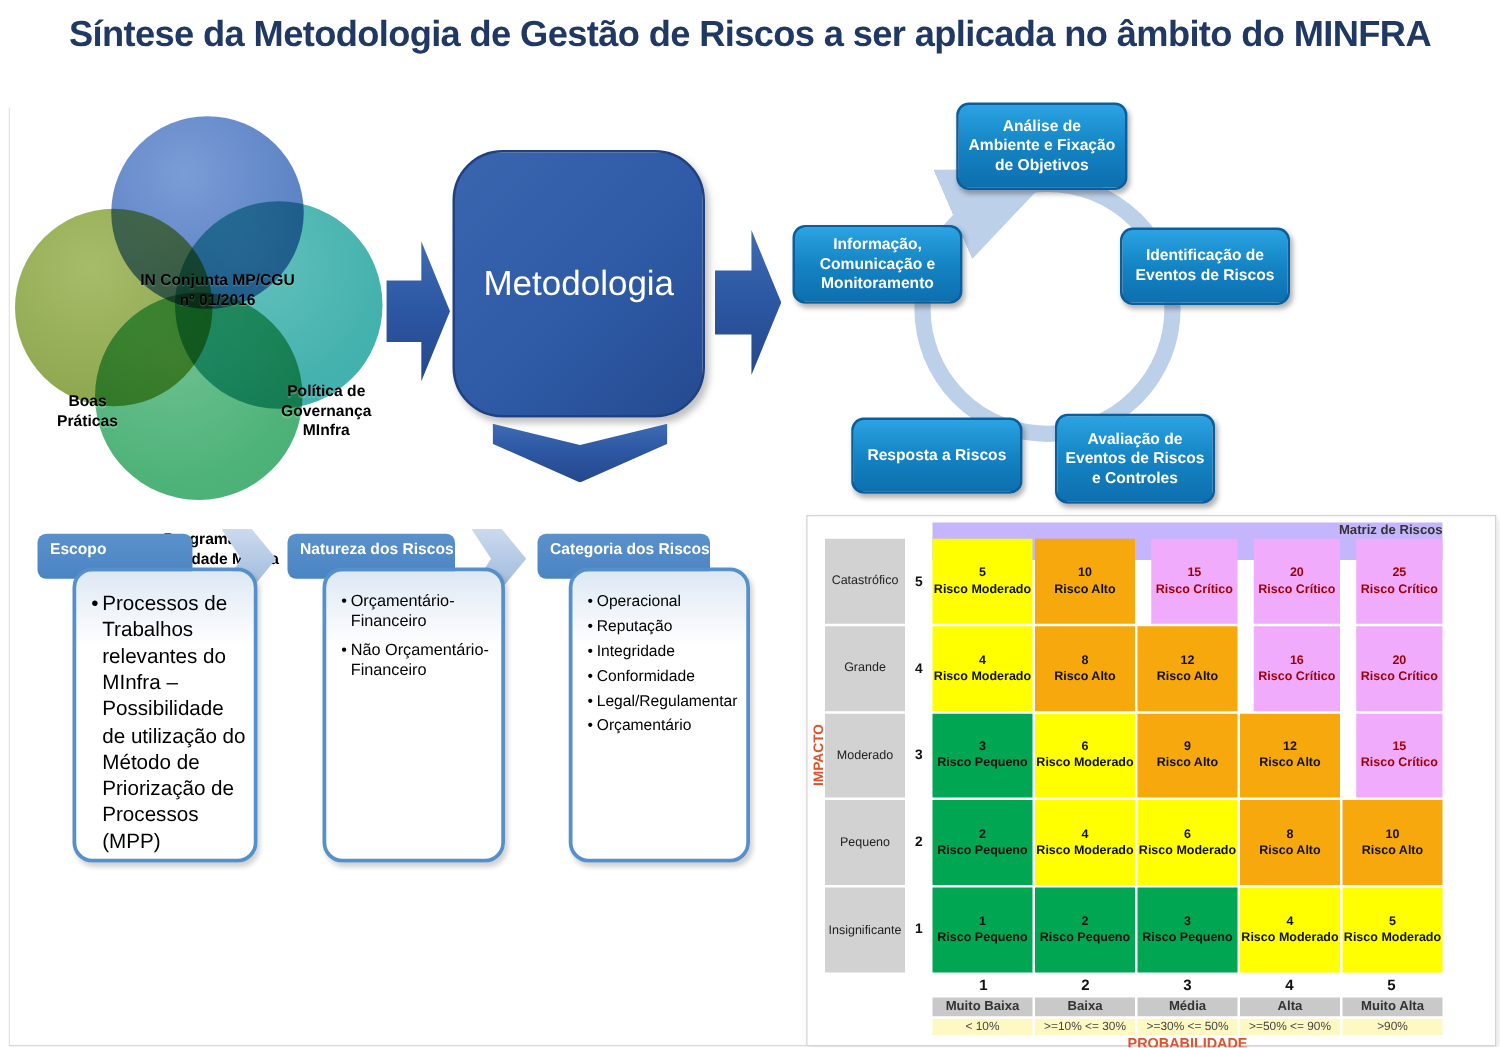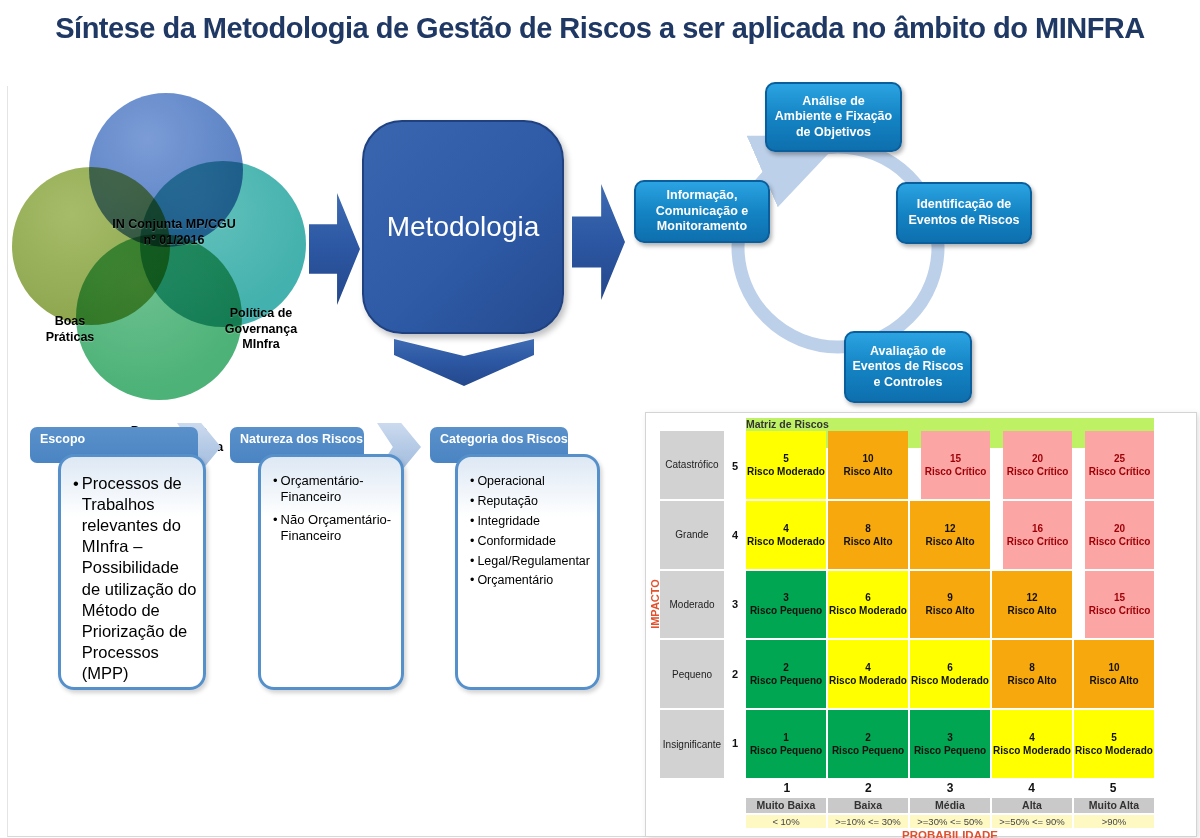--- a/index.html
+++ b/index.html
@@ -53,21 +53,21 @@
   .cb-1 { left:765px; top:82px;  width:137px; height:70px; }
   .cb-2 { left:896px; top:182px; width:136px; height:62px; }
   .cb-3 { left:844px; top:331px; width:128px; height:72px; }
   .cb-4 { left:681px; top:334px; width:137px; height:61px; }
   .cb-5 { left:634px; top:180px; width:136px; height:63px; }
 
   
   .phead { position:absolute; height:36px; background:linear-gradient(180deg,#5a91cb,#4a84c2);
            border-radius:7px; color:#fff; font-weight:bold; font-size:12.5px;
            padding:5px 0 0 10px; z-index:1; }
-  .ph-1 { left:30px;  top:427px; width:168px; }
+  .ph-1 { left:30px;  top:427px; width:124px; }
   .ph-2 { left:230px; top:427px; width:134px; }
   .ph-3 { left:430px; top:427px; width:138px; }
   .pbody { position:absolute; width:148px; height:236px; background:linear-gradient(180deg,#dde8f4 0%,#ffffff 26%);
            border:3px solid #5590cb; border-radius:16px; z-index:2;
            box-shadow:2px 3px 4px rgba(0,0,0,.18); padding:16px 5px 6px 12px; }
   .pb-1 { left:58px;  top:454px; }
   .pb-2 { left:258px; top:454px; width:146px; }
   .pb-3 { left:455px; top:454px; width:145px; }
   .bullet-item { display:flex; color:#000; }
   .pb-1 .bullet-item { font-size:16.5px; line-height:1.28; }
@@ -75,40 +75,40 @@
   .pb-3 .bullet-item { font-size:12.5px; line-height:1.35; margin-bottom:3px; }
   .bdot { margin-right:3px; }
   .chev { position:absolute; background:linear-gradient(180deg,#ccdaee 0%,#b0c7e4 60%,#a3bcdd 100%);
           clip-path:polygon(0% 0%, 55% 0%, 100% 50%, 55% 100%, 0% 100%, 36% 50%); }
   .ch-1 { left:177px; top:423px; width:44px; height:48px; }
   .ch-2 { left:377px; top:423px; width:44px; height:48px; }
 
   
   .matrix { position:absolute; left:645px; top:412px; width:552px; height:425px;
             background:#fff; border:1px solid #d4d4d4; box-shadow:2px 2px 6px rgba(0,0,0,.12); }
-  .m-title { position:absolute; left:100px; top:5px; width:408px; height:30px; background:#bef264;
-             font-size:10.5px; font-weight:bold; color:#333; text-align:left; line-height:13px; }
+  .m-title { position:absolute; left:100px; top:5px; width:408px; height:30px; background:#c4b5fd;
+             font-size:10.5px; font-weight:bold; color:#333; text-align:right; line-height:13px; }
   .m-impact { position:absolute; left:-26px; top:185px; width:70px; text-align:center;
               transform:rotate(-90deg); font-size:11px; font-weight:bold; color:#e2502c; }
   .m-rowlabels { position:absolute; left:14px; top:18px; width:64px; height:347px;
                  display:grid; grid-template-rows:repeat(5,1fr); gap:2px; }
   .m-rowlabels > div { background:#d2d2d2; display:flex; align-items:center; justify-content:center;
                        font-size:10px; color:#222; }
   .m-rowvals { position:absolute; left:78px; top:18px; width:22px; height:347px;
                display:grid; grid-template-rows:repeat(5,1fr); }
   .m-rowvals > div { display:flex; align-items:center; justify-content:center;
                      font-size:11px; font-weight:bold; color:#111; }
   .m-cells { position:absolute; left:100px; top:18px; width:408px; height:347px;
              display:grid; grid-template-columns:repeat(5,1fr); grid-template-rows:repeat(5,1fr); gap:2px; }
   .mcell { display:flex; flex-direction:column; align-items:center; justify-content:center;
            font-size:10px; font-weight:bold; color:#111; line-height:1.3; white-space:nowrap; overflow:hidden; }
   .lv-green  { background:#00a651; }
   .lv-yellow { background:#ffff00; }
   .lv-orange { background:#f7a80d; }
-  .lv-red    { background:#fca5a5; color:#9c0006;margin-left:11px; }
+  .lv-red    { background:#f0abfc; color:#9c0006;margin-left:11px; }
   .m-colnums { position:absolute; left:100px; top:368px; width:408px; height:14px;
                display:grid; grid-template-columns:repeat(5,1fr); }
   .m-colnums > div { text-align:center; font-size:12px; font-weight:bold; color:#111; }
   .m-collabels { position:absolute; left:100px; top:385px; width:408px; height:15px;
                  display:grid; grid-template-columns:repeat(5,1fr); gap:2px; }
   .m-collabels > div { background:#c9c9c9; text-align:center; font-size:10.5px; font-weight:bold;
                        color:#333; line-height:15px; }
   .m-pcts { position:absolute; left:100px; top:402px; width:408px; height:13px;
             display:grid; grid-template-columns:repeat(5,1fr); gap:2px; }
   .m-pcts > div { background:#fef9c3; text-align:center; font-size:9.5px; color:#444; line-height:13px; }
@@ -157,20 +157,23 @@
   </svg>
   <div class="cbox cb-2">
     <span>Identificação de Eventos de Riscos</span>
   </div>
   <div class="cbox cb-1">
     <span>Análise de Ambiente e Fixação de Objetivos</span>
   </div>
   <div class="cbox cb-3">
     <span>Avaliação de Eventos de Riscos e Controles</span>
   </div>
+  <div class="cbox cb-4">
+    <span>Resposta a Riscos</span>
+  </div>
   <div class="cbox cb-5">
     <span>Informação, Comunicação e Monitoramento</span>
   </div>
 
   <div class="phead ph-1">Escopo</div>
   <div class="pbody pb-1">
     <div class="bullet-item">
       <span class="bdot">•</span>
       <span>Processos de Trabalhos relevantes do MInfra – Possibilidade de utilização do Método de Priorização de Processos (MPP)</span>
     </div>

